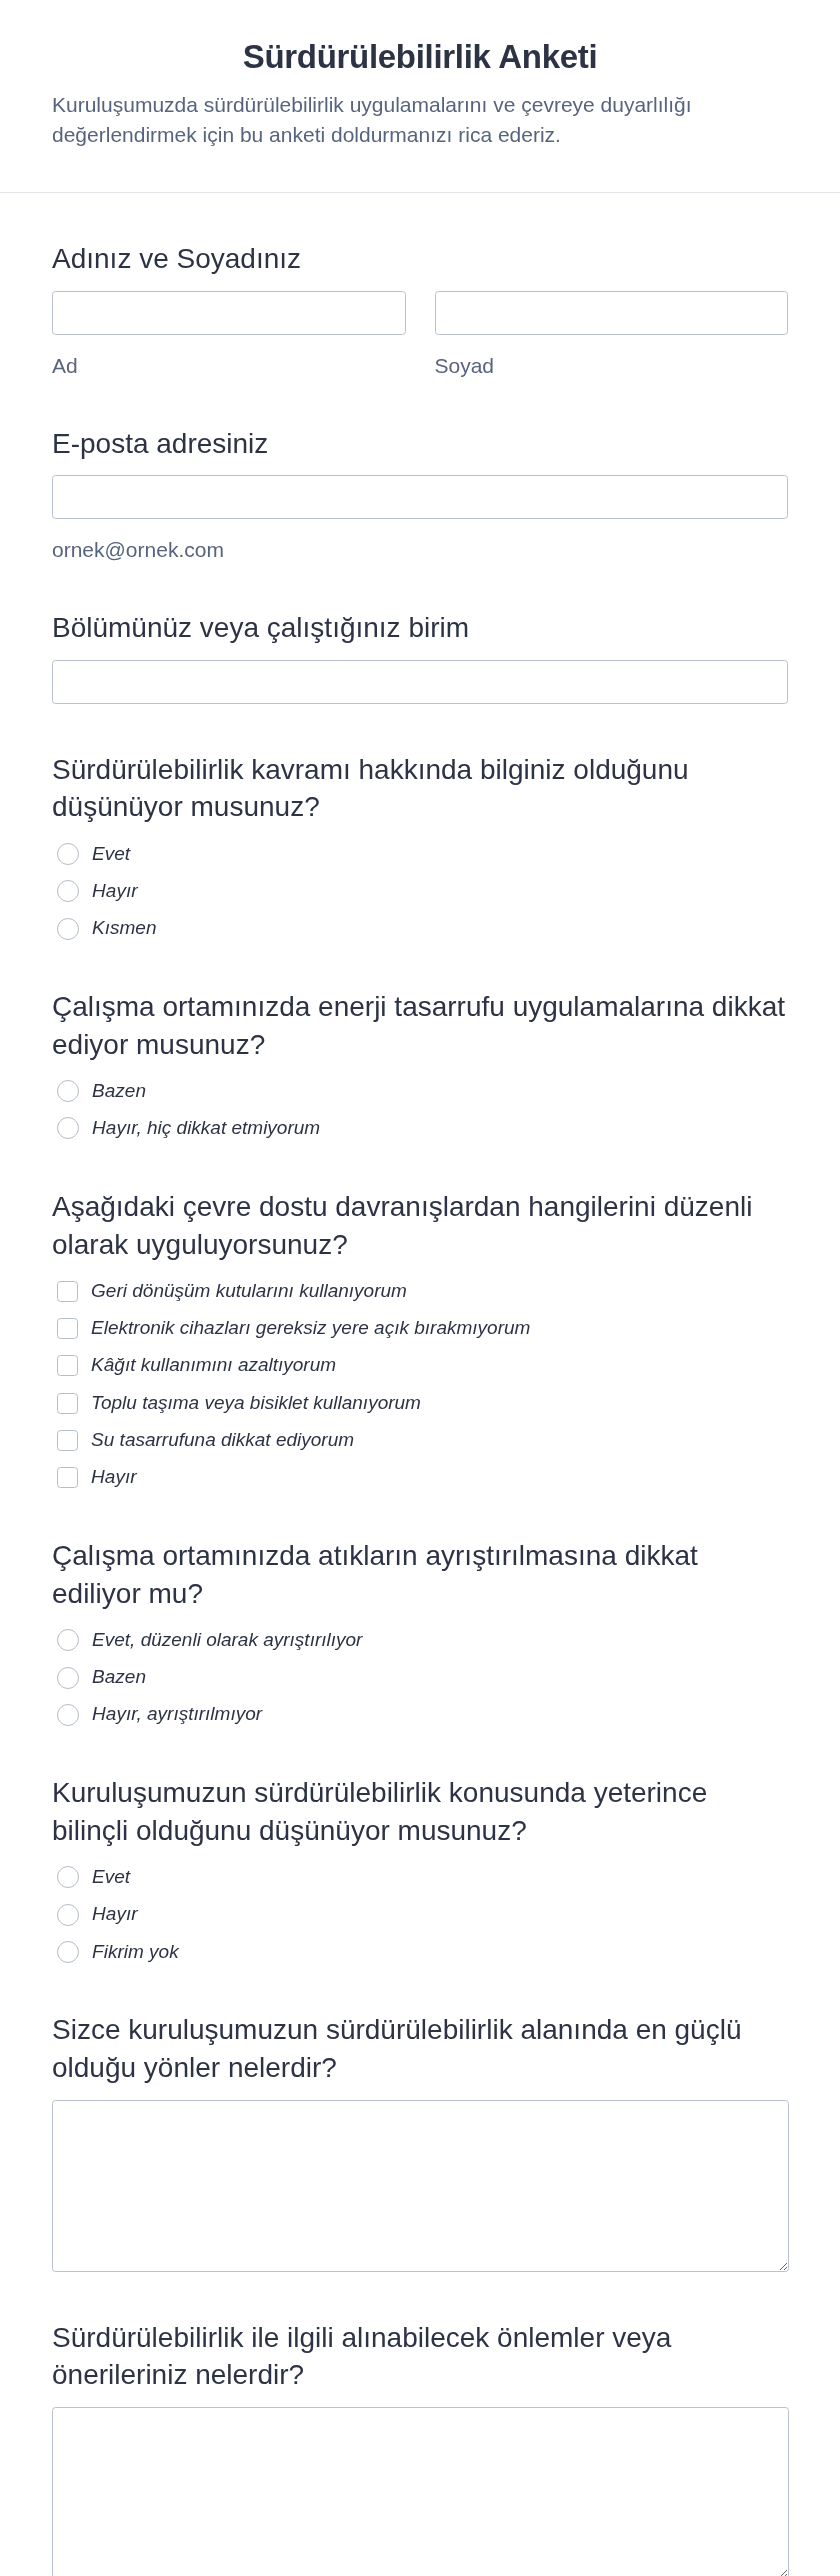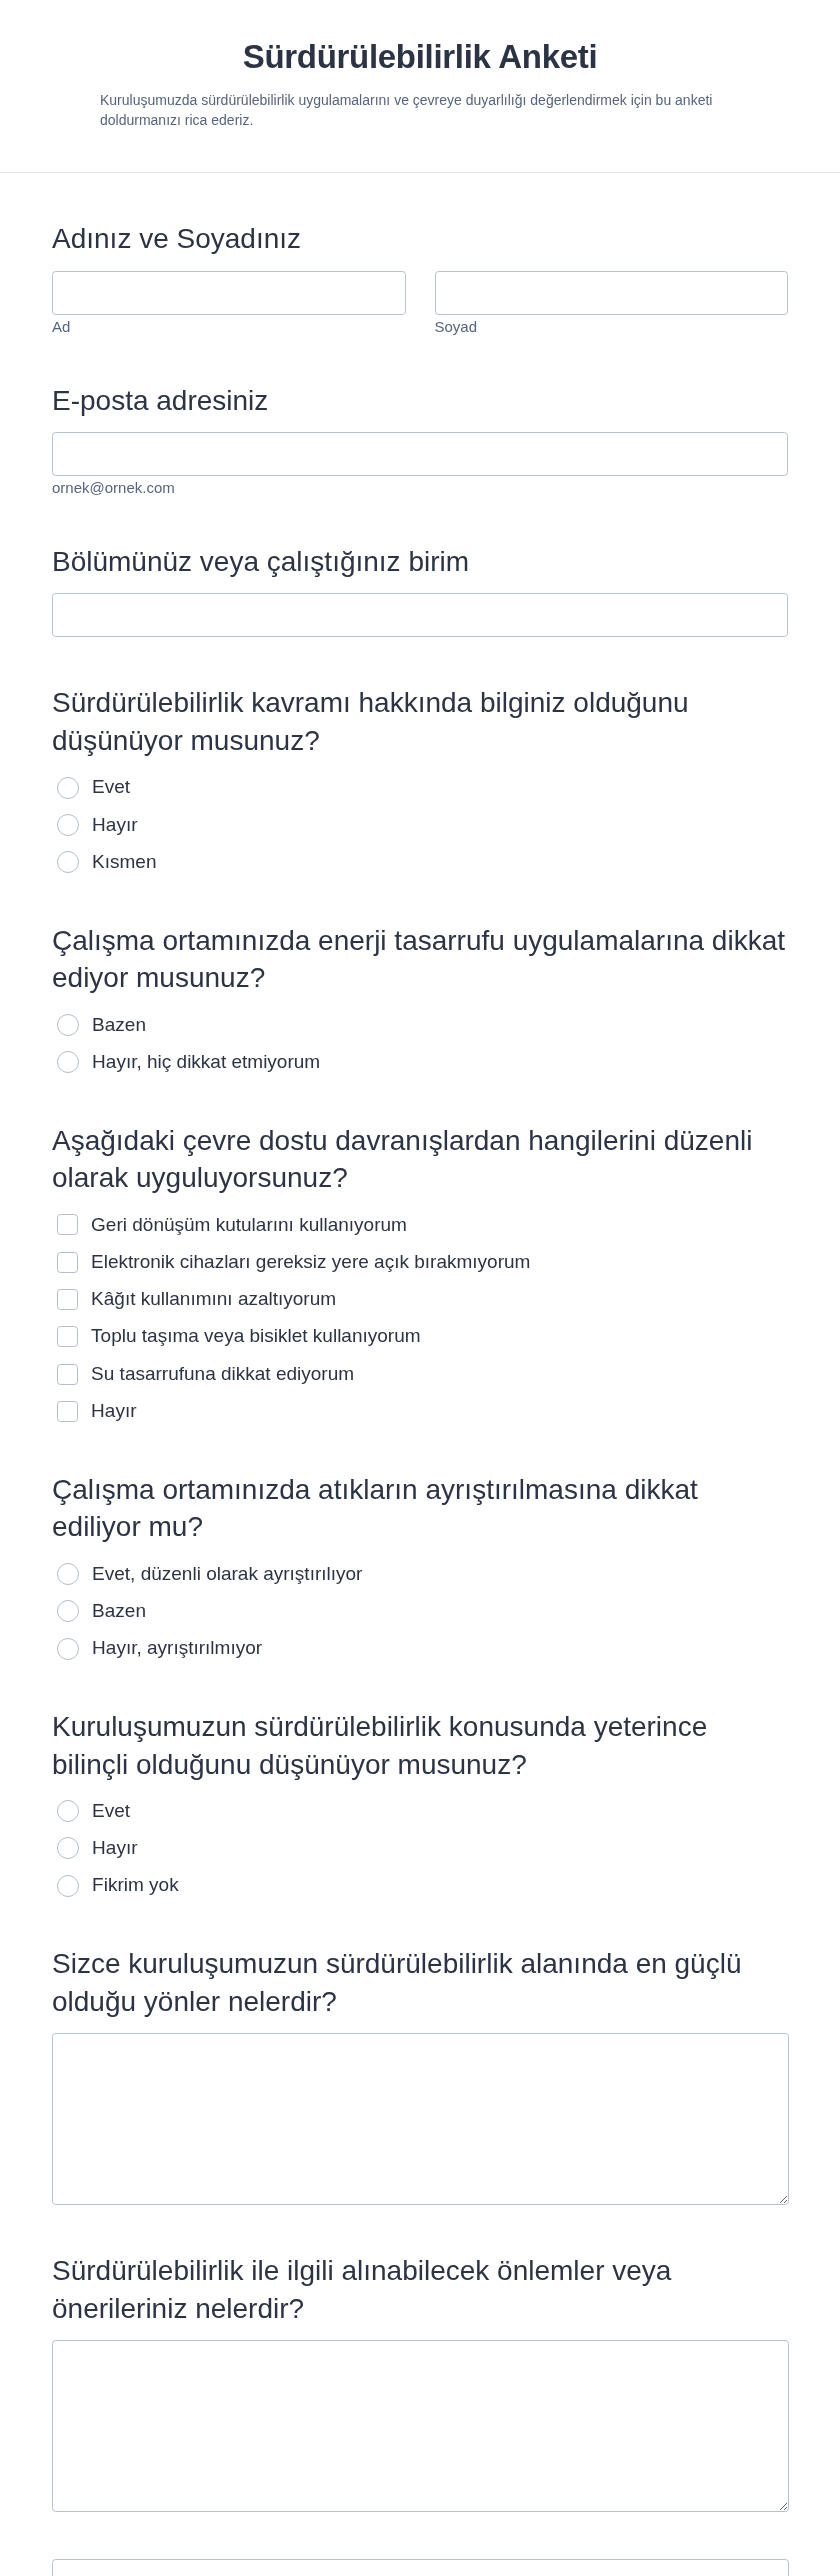--- a/index.html
+++ b/index.html
@@ -14,25 +14,24 @@
 
   h1.form-title {
     font-size: 33px;
     font-weight: 700;
     letter-spacing: -0.3px;
     color: #2c3345;
     text-align: center;
   }
   .form-desc {
     margin-top: 13.6px;
-    font-size: 14px;
+    font-size: 21px;
     line-height: 1.45;
     color: #57647e;
     max-width: 714px;
-    margin-left: 48px;
   }
   hr.divider {
     border: none;
     border-top: 0.9px solid #e1e5ea;
     margin: 42px -52px 0;
   }
 
   .question { margin-top: 47px; }
   .q-label {
     font-size: 28px;
@@ -53,32 +52,33 @@
     border-radius: 3.6px;
     background: #fff;
     font-family: inherit;
     font-size: 18px;
     color: #2c3345;
     padding: 0 11px;
   }
   .single { width: 354px; margin-top: 12.6px; }
 
   .sublabel {
-    margin-top: 3px;
-    font-size: 15px;
+    margin-top: 19px;
+    font-size: 21px;
     color: #57647e;
   }
 
   .options { margin-top: 15.4px; padding-left: 4.5px; }
   .opt {
     display: flex;
     align-items: center;
     gap: 13.6px;
     margin-bottom: 12.6px;
     cursor: pointer;
+    font-style: italic;
   }
   .opt:last-child { margin-bottom: 0; }
   .radio {
     width: 22px; height: 22px;
     border: 0.9px solid #b5bdc9;
     border-radius: 50%;
     background: #fff;
     flex: none;
   }
   .checkbox {

